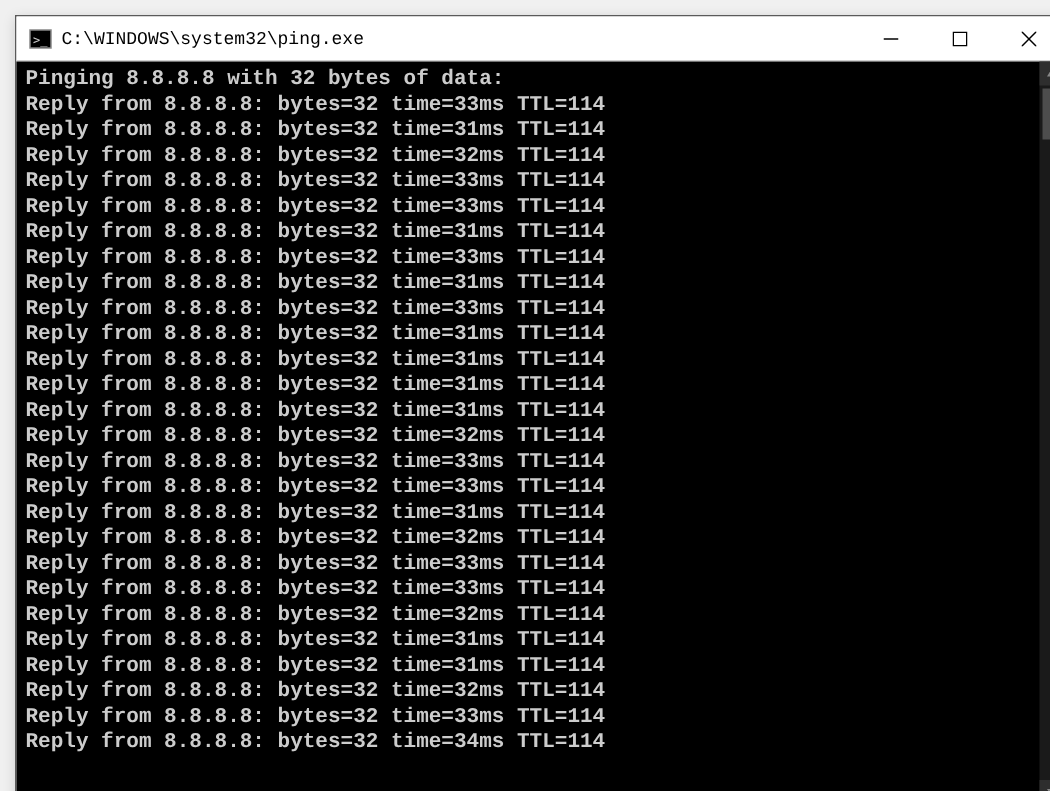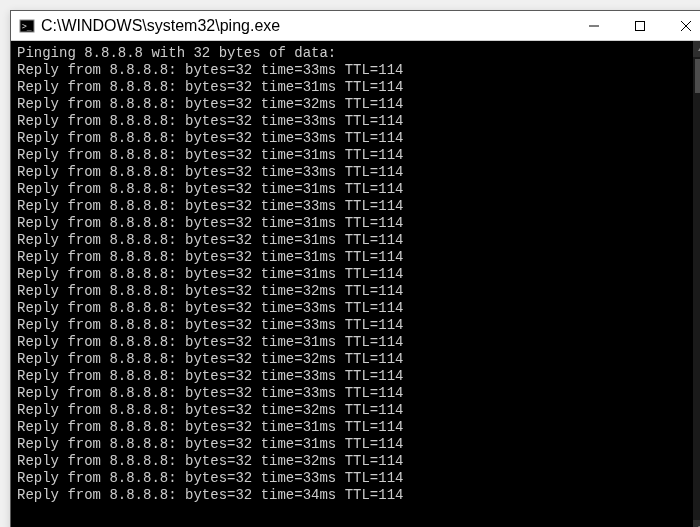--- a/index.html
+++ b/index.html
@@ -31,23 +31,24 @@
     height: 16px;
     margin: 0 6px 0 8px;
     display: flex;
     align-items: center;
     justify-content: center;
   }
   .app-icon svg { width: 16px; height: 16px; }
   .title-text {
     flex: 1;
     color: #000;
-    font-size: 16px;
+    font-size: 12px;
     white-space: nowrap;
     overflow: hidden;
+    font-family: Liberation Mono, monospace;
   }
   .controls {
     display: flex;
     height: 100%;
   }
   .ctrl {
     width: 46px;
     height: 100%;
     display: flex;
     align-items: center;
@@ -65,21 +66,21 @@
   .console {
     flex: 1;
     padding: 4px 2px 2px 6px;
     color: #cccccc;
     font-family: Consolas, "Courier New", monospace;
     font-size: 14px;
     line-height: 17px;
     white-space: pre;
     overflow: hidden;
   }
-  .console .line { display: block; }
+  .console .line { display: block; font-weight: bold; }
   .scrollbar {
     width: 16px;
     background: #1a1a1a;
     position: relative;
   }
   .scroll-btn {
     position: absolute;
     left: 0; right: 0;
     height: 16px;
     background: #2e2e2e;

